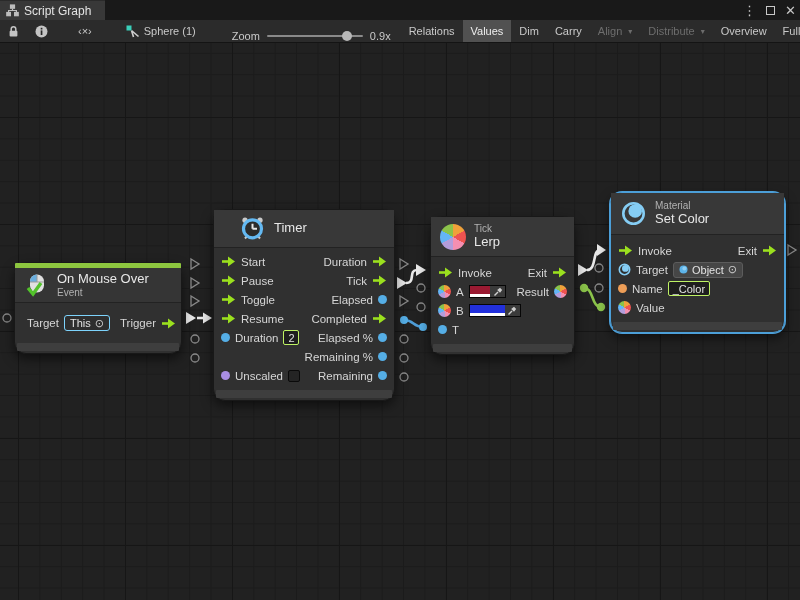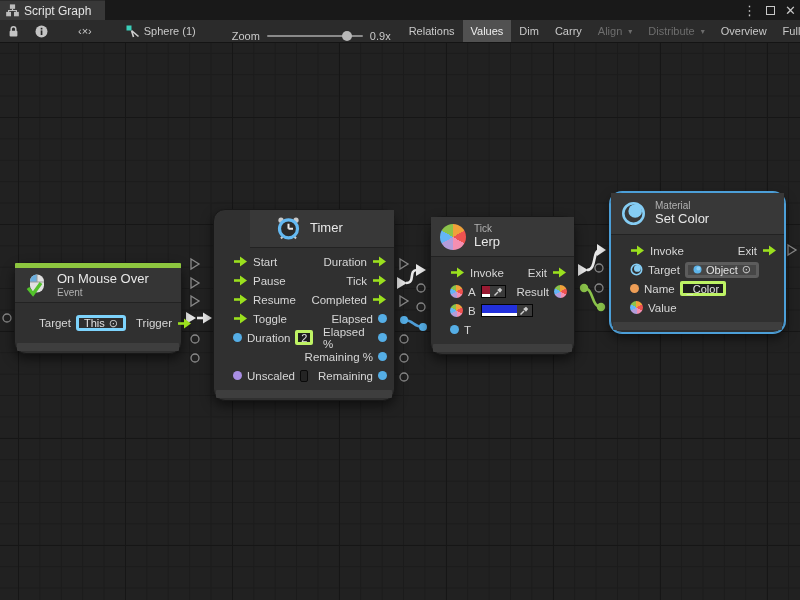--- a/index.html
+++ b/index.html
@@ -41,38 +41,38 @@
   
   .node { position:absolute; background:#303030; border:1px solid #181818; border-radius:12px;
           box-shadow:0 5px 12px rgba(0,0,0,.55); color:#d8d8d8; }
   .node.selected { border-color:#4c9fd8; box-shadow:0 0 0 1px #4c9fd8, 0 5px 12px rgba(0,0,0,.55); }
   .stripe { height:5px; background:#8dc63f; border-radius:1px 1px 0 0; }
   .head { display:flex; align-items:center; gap:8px; padding:4px 9px; background:#383838; border-bottom:1px solid #222; }
   .titles { display:flex; flex-direction:column; line-height:1.15; }
   .ntitle { font-size:13px; color:#e8e8e8; }
   .nsub { font-size:10px; color:#b2b2b2; }
   .body { padding:5px 0 3px; }
-  .row { display:flex; align-items:center; gap:5px; height:19px; padding:0 7px; font-size:11.5px; color:#d6d6d6;margin-left:12px; }
+  .row { display:flex; align-items:center; gap:5px; height:19px; padding:0 7px; font-size:11.5px; color:#d6d6d6; }
   .row .sp { flex:1; }
   .foot { height:8px; background:#3e3e3e; margin:2px; border-radius:1px; }
 
   
   .dot { width:9px; height:9px; border-radius:50%; flex:0 0 auto; }
   .dot.blue { background:#55aee6; } .dot.purple { background:#a98ee3; }
   .dot.orange { background:#ee9e57; }
   .wheel { border-radius:50%; flex:0 0 auto;
     background:conic-gradient(#f0a13a 0 60deg,#ef5350 60deg 120deg,#f48fb1 120deg 180deg,#b39ddb 180deg 240deg,#64b5f6 240deg 300deg,#8bc34a 300deg 360deg); }
   .wheel.p { width:13px; height:13px; } .wheel.h { width:26px; height:26px; }
   .garrow { flex:0 0 auto; }
 
   
   .pill { display:inline-flex; align-items:center; gap:4px; height:16px; padding:0 5px;
-          background:#2e2e2e; border:3px solid #7dd3fc; border-radius:3px; font-size:11px; color:#e2e2e2; }
+          background:#2e2e2e; border:1px solid #7dd3fc; border-radius:3px; font-size:11px; color:#e2e2e2; }
   .pill.obj { background:#464646; border-color:#5c5c5c; }
-  .field { height:15px; min-width:16px; padding:0 4px; background:#1e1e1e; border:3px solid #bef264;
+  .field { height:15px; min-width:16px; padding:0 4px; background:#1e1e1e; border:1px solid #bef264;
            border-radius:2px; font-size:11px; color:#e2e2e2; display:inline-flex; align-items:center; }
   .field.num { justify-content:center; padding:0 3px; }
   .checkbox { width:12px; height:12px; background:#242424; border:1px solid #0a0a0a; border-radius:2px; }
   .swatch { display:flex; width:52px; height:13px; border:1px solid #060606; }
   .swcolor { flex:1; position:relative; }
   .swcolor::after { content:""; position:absolute; left:0; right:0; bottom:0; height:3px; background:#fff; }
   .sweye { width:15px; background:#3a3a3a; display:flex; align-items:center; justify-content:center; }
   .picker { font-size:11px; color:#cfcfcf; line-height:1; }
 </style>
 </head>
@@ -244,21 +244,21 @@
           <svg class="garrow" width="15" height="11" viewBox="0 0 15 11">
             <path d="M1 5.5 H8" stroke="#9be01e" stroke-width="2.6"></path>
               <polygon points="7,0.5 14,5.5 7,10.5" fill="#9be01e"></polygon>
             </svg>
         </div>
       </div>
       <div class="foot"></div>
     </div>
 
     <div class="node" style="left:213px; top:166px; width:182px;">
-      <div class="head" style="padding:5px 25px;margin-left:36px;">
+      <div class="head" style="padding:5px 25px;">
         <span style="display:flex">
           <svg width="27" height="27" viewBox="0 0 27 27">
             <circle cx="6" cy="5.2" r="2.6" fill="#c9c9c9"></circle>
               <circle cx="21" cy="5.2" r="2.6" fill="#c9c9c9"></circle>
             <path d="M6 23.5 L8.5 20.5 M21 23.5 L18.5 20.5" stroke="#c9c9c9" stroke-width="2"></path>
             <circle cx="13.5" cy="13.8" r="9" fill="#2b2b2b" stroke="#64b9f2" stroke-width="3.2"></circle>
             <path d="M13.5 13.8 V8.8 M13.5 13.8 H18" stroke="#e8e8e8" stroke-width="2"></path>
           </svg>
         </span>
         <div class="titles">
@@ -290,37 +290,37 @@
           <svg class="garrow" width="15" height="11" viewBox="0 0 15 11">
               <path d="M1 5.5 H8" stroke="#9be01e" stroke-width="2.6"></path>
               <polygon points="7,0.5 14,5.5 7,10.5" fill="#9be01e"></polygon>
             </svg>
         </div>
         <div class="row">
           <svg class="garrow" width="15" height="11" viewBox="0 0 15 11">
               <path d="M1 5.5 H8" stroke="#9be01e" stroke-width="2.6"></path>
               <polygon points="7,0.5 14,5.5 7,10.5" fill="#9be01e"></polygon>
             </svg>
+          <span>Toggle</span>
+          <span class="sp"></span>
+          <span>Elapsed</span>
+          <span class="dot blue"></span>
+        </div>
+        <div class="row">
+          <svg class="garrow" width="15" height="11" viewBox="0 0 15 11">
+              <path d="M1 5.5 H8" stroke="#9be01e" stroke-width="2.6"></path>
+              <polygon points="7,0.5 14,5.5 7,10.5" fill="#9be01e"></polygon>
+            </svg>
           <span>Resume</span>
           <span class="sp"></span>
           <span>Completed</span>
           <svg class="garrow" width="15" height="11" viewBox="0 0 15 11">
               <path d="M1 5.5 H8" stroke="#9be01e" stroke-width="2.6"></path>
               <polygon points="7,0.5 14,5.5 7,10.5" fill="#9be01e"></polygon>
             </svg>
-        </div>
-        <div class="row">
-          <svg class="garrow" width="15" height="11" viewBox="0 0 15 11">
-              <path d="M1 5.5 H8" stroke="#9be01e" stroke-width="2.6"></path>
-              <polygon points="7,0.5 14,5.5 7,10.5" fill="#9be01e"></polygon>
-            </svg>
-          <span>Toggle</span>
-          <span class="sp"></span>
-          <span>Elapsed</span>
-          <span class="dot blue"></span>
         </div>
         <div class="row">
           <span class="dot blue"></span>
           <span>Duration</span>
           <span class="field num">2</span>
           <span class="sp"></span>
           <span>Elapsed %</span>
           <span class="dot blue"></span>
         </div>
         <div class="row">

